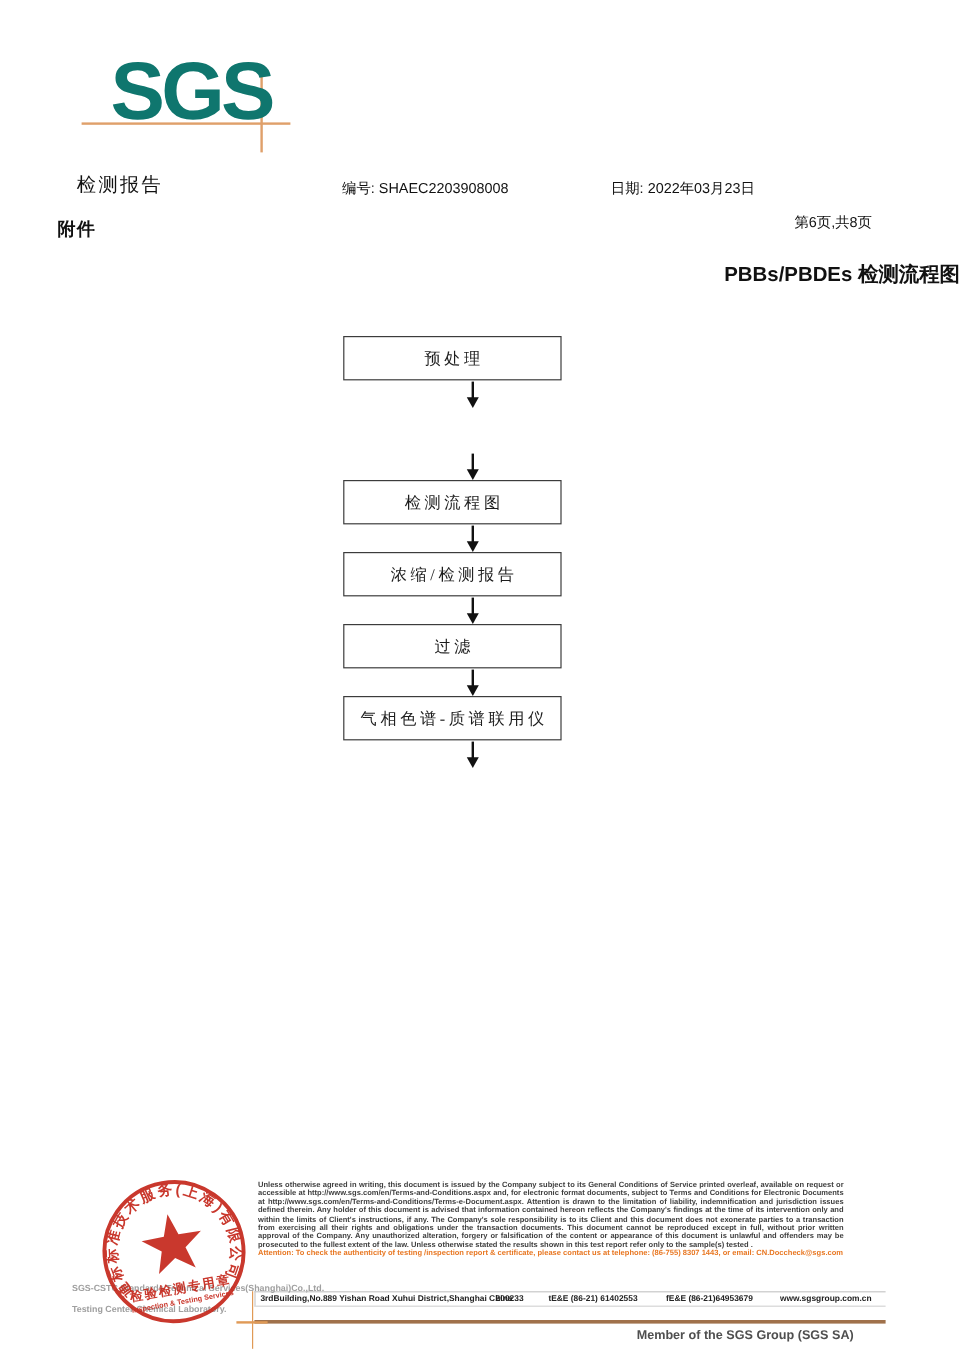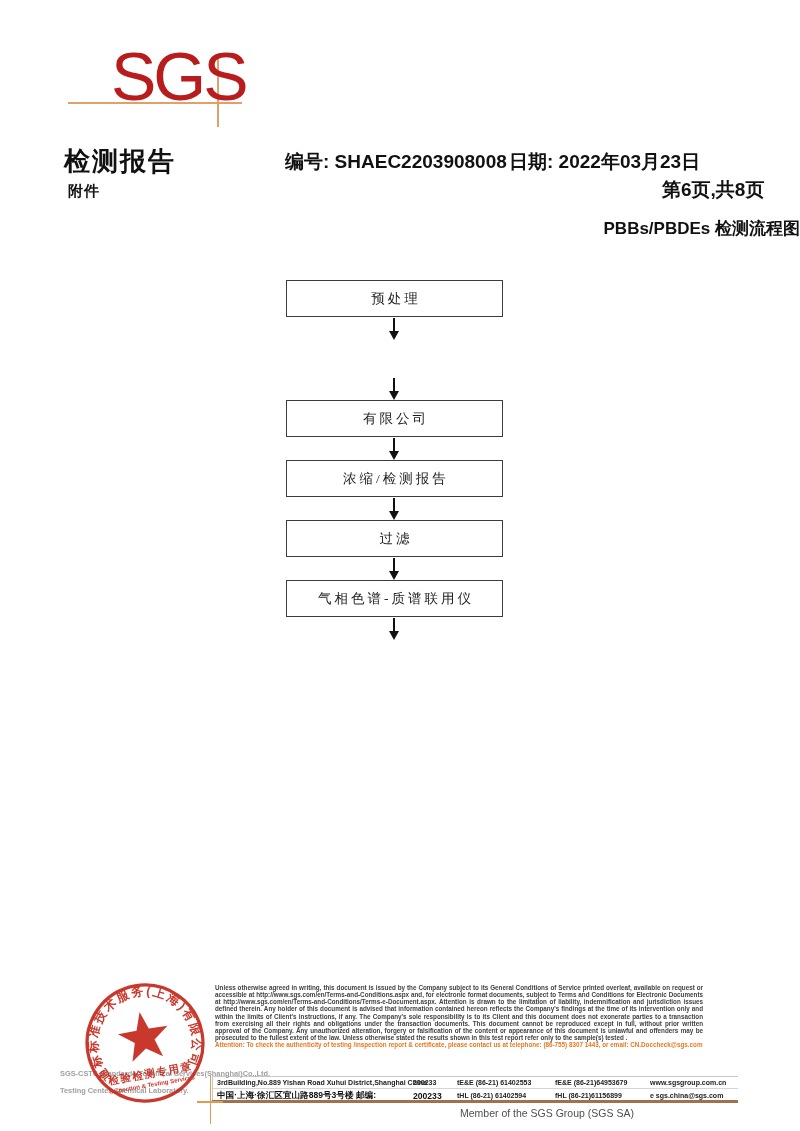--- a/index.html
+++ b/index.html
@@ -5,39 +5,39 @@
   * { margin:0; padding:0; box-sizing:border-box; }
   html,body { background:#ffffff; }
   .page {
     position:relative; width:800px; height:1131px; margin:0 auto;
     background:#ffffff; overflow:hidden;
     font-family:"Liberation Sans","DejaVu Sans",sans-serif; color:#111;
   }
 
   
   .logo-text {
-    position:absolute; left:111px; top:42px;
-    font-size:68px; font-weight:400; letter-spacing:-3px; line-height:1;
-    color:#b91c1c; z-index:2;
+    position:absolute; left:92px; top:42px;
+    font-size:68px; font-weight:700; letter-spacing:-3px; line-height:1;
+    color:#0f766e; z-index:2;
   }
   .logo-hline { position:absolute; left:68px; top:102px; width:174px; height:2px; background:#dfa06a; z-index:1; }
   .logo-vline { position:absolute; left:217px; top:54px; width:2px; height:73px; background:#dfa06a; z-index:1; }
 
   
-  .report-title { position:absolute; left:64px; top:144px; font-size:26px; font-weight:700; letter-spacing:2px; }
-  .hdr { position:absolute; top:149px; font-size:19px; font-weight:700; white-space:nowrap;text-align:right; }
+  .report-title { position:absolute; left:64px; top:144px; font-size:16px; font-weight:400; letter-spacing:2px; }
+  .hdr { position:absolute; top:149px; font-size:12px; font-weight:400; white-space:nowrap;text-align:right; }
   .hdr-no   { left:285px; }
   .hdr-date { left:509px; }
   .hdr-page { left:662px;margin-top:28px; }
-  .attachment { position:absolute; left:68px; top:182px; font-size:15px; font-weight:700; letter-spacing:1px;font-family:Liberation Mono, monospace; }
+  .attachment { position:absolute; left:48px; top:182px; font-size:15px; font-weight:700; letter-spacing:1px;font-family:Liberation Mono, monospace; }
 
   
   .flow-title { position:absolute; left:0; top:217px; width:800px; text-align:right; font-size:17px; font-weight:700; }
   .flow-box {
-    position:absolute; left:286px; width:217px; height:37px;
+    position:absolute; left:286px; width:182px; height:37px;
     border:1.5px solid #3c3c3c; background:#fff;
     display:flex; align-items:center; justify-content:center;
     font-family:"Liberation Serif","DejaVu Serif",serif;
     font-size:13.5px; color:#1d1d1d; letter-spacing:3px; text-indent:3px;
   }
   .b1{top:280px}.b2{top:340px}.b3{top:400px}.b4{top:460px}.b5{top:520px}.b6{top:580px}.b7{top:640px}
   .flow-arrow { position:absolute; left:388px; width:12px; height:22px; }
   .a1{top:318px}.a2{top:378px}.a3{top:438px}.a4{top:498px}.a5{top:558px}.a6{top:618px}
   .flow-arrow .stem { position:absolute; left:5px; top:0; width:2.2px; height:14px; background:#111; }
   .flow-arrow .head {
@@ -71,22 +71,22 @@
   .addr-cell { flex:0 0 auto; }
   .c-addr { width:196px; } .c-post { width:44px; } .c-tel { width:98px; } .c-fax { width:95px; } .c-web { width:88px; }
   .addr-row.cn .addr-cell { font-size:8.6px; }
   .addr-row.cn .c-tel, .addr-row.cn .c-fax, .addr-row.cn .c-web { font-size:7px; color:#222; }
 
   .footer-brown-line { position:absolute; left:212px; top:1100px; width:526px; height:2.5px; background:#a0714b; }
   .cropmark-v { position:absolute; left:209.5px; top:1076px; width:1.6px; height:48px; background:#e09a56; }
   .cropmark-h { position:absolute; left:197px; top:1101px; width:26px; height:1.6px; background:#e09a56; }
 
   .member-line {
-    position:absolute; left:460px; top:1107px; width:322px; text-align:left;
-    font-size:10.5px; font-weight:400; color:#4f4f4f;
+    position:absolute; left:460px; top:1107px; width:322px; text-align:center;
+    font-size:10.5px; font-weight:700; color:#4f4f4f;
   }
 </style>
 </head>
 <body>
 
 <div class="page">
 
   <div class="logo-hline"></div>
   <div class="logo-vline"></div>
   <div class="logo-text">SGS</div>
@@ -107,21 +107,21 @@
 
   <div class="flow-box b1">预处理</div>
   <div class="flow-arrow a1">
       <i class="stem"></i>
       <i class="head"></i>
     </div>
   <div class="flow-arrow a2">
       <i class="stem"></i>
       <i class="head"></i>
     </div>
-  <div class="flow-box b3">有限公司</div>
+  <div class="flow-box b3">检测流程图</div>
   <div class="flow-arrow a3">
       <i class="stem"></i>
       <i class="head"></i>
     </div>
   <div class="flow-box b4">浓缩/检测报告</div>
   <div class="flow-arrow a4">
       <i class="stem"></i>
       <i class="head"></i>
     </div>
   <div class="flow-box b5">过滤</div>
@@ -155,27 +155,20 @@
   </div>
 
   <div class="addr-table">
     <div class="addr-row en">
       <span class="addr-cell c-addr">3rdBuilding,No.889 Yishan Road Xuhui District,Shanghai China</span>
       <span class="addr-cell c-post">200233</span>
       <span class="addr-cell c-tel">tE&amp;E (86-21) 61402553</span>
       <span class="addr-cell c-fax">fE&amp;E (86-21)64953679</span>
       <span class="addr-cell c-web">www.sgsgroup.com.cn</span>
     </div>
-    <div class="addr-row cn">
-      <span class="addr-cell c-addr">中国·上海·徐汇区宜山路889号3号楼  邮编:</span>
-      <span class="addr-cell c-post">200233</span>
-      <span class="addr-cell c-tel">tHL (86-21) 61402594</span>
-      <span class="addr-cell c-fax">fHL (86-21)61156899</span>
-      <span class="addr-cell c-web">e  sgs.china@sgs.com</span>
-    </div>
   </div>
 
   <div class="footer-brown-line"></div>
   <div class="cropmark-v"></div>
   <div class="cropmark-h"></div>
 
   <div class="member-line">Member of the SGS Group (SGS SA)</div>
 
 </div>
 

